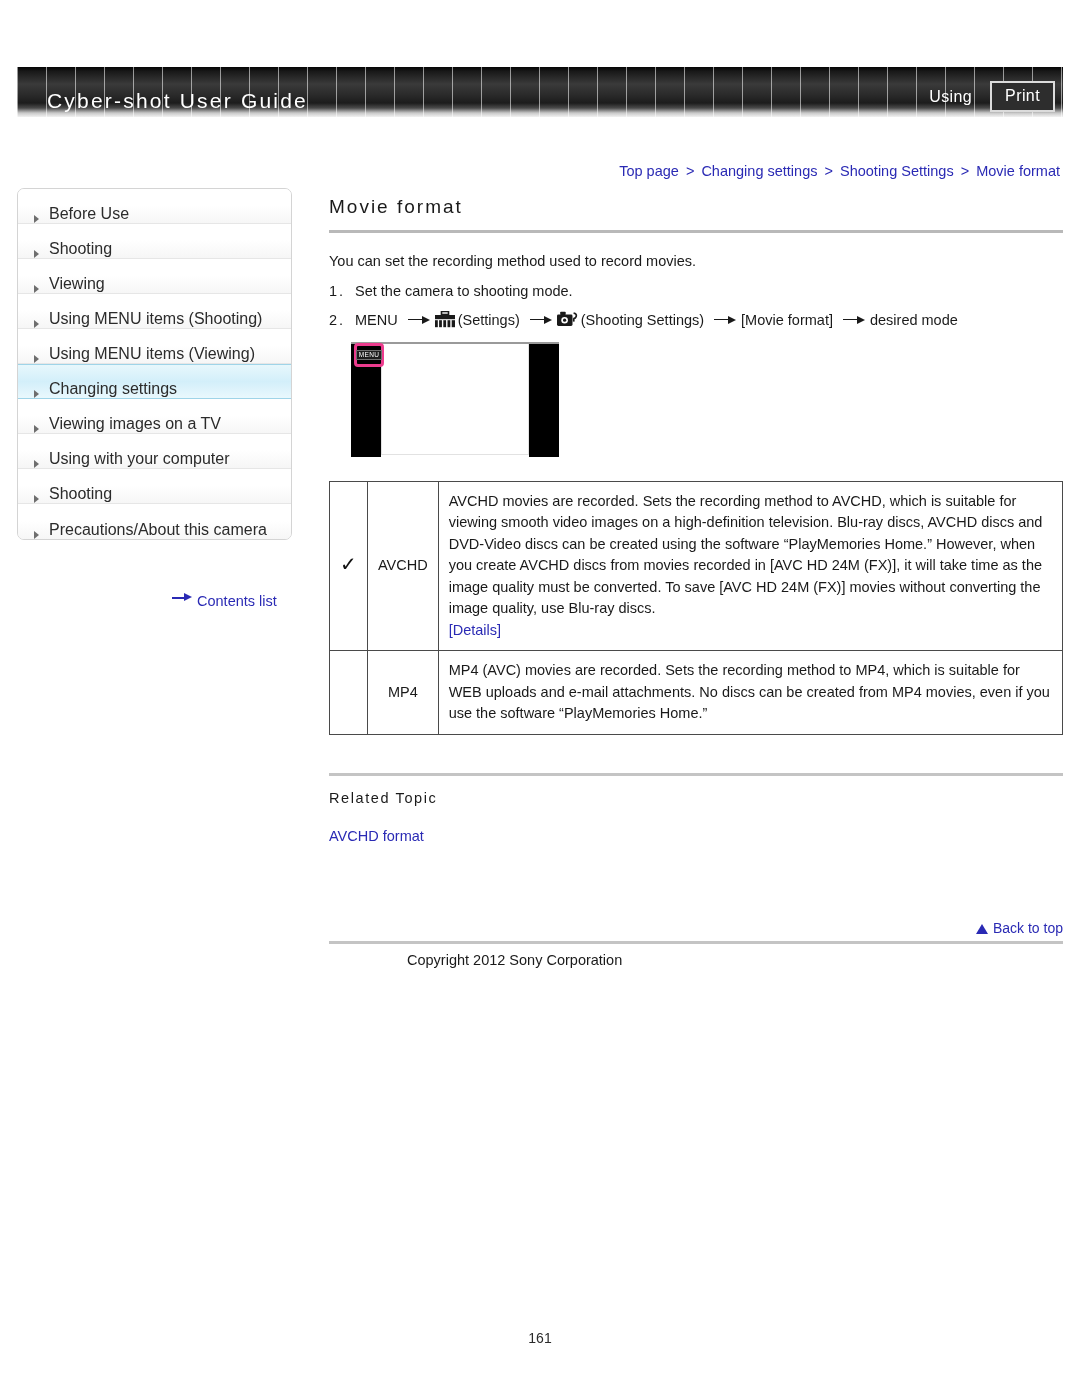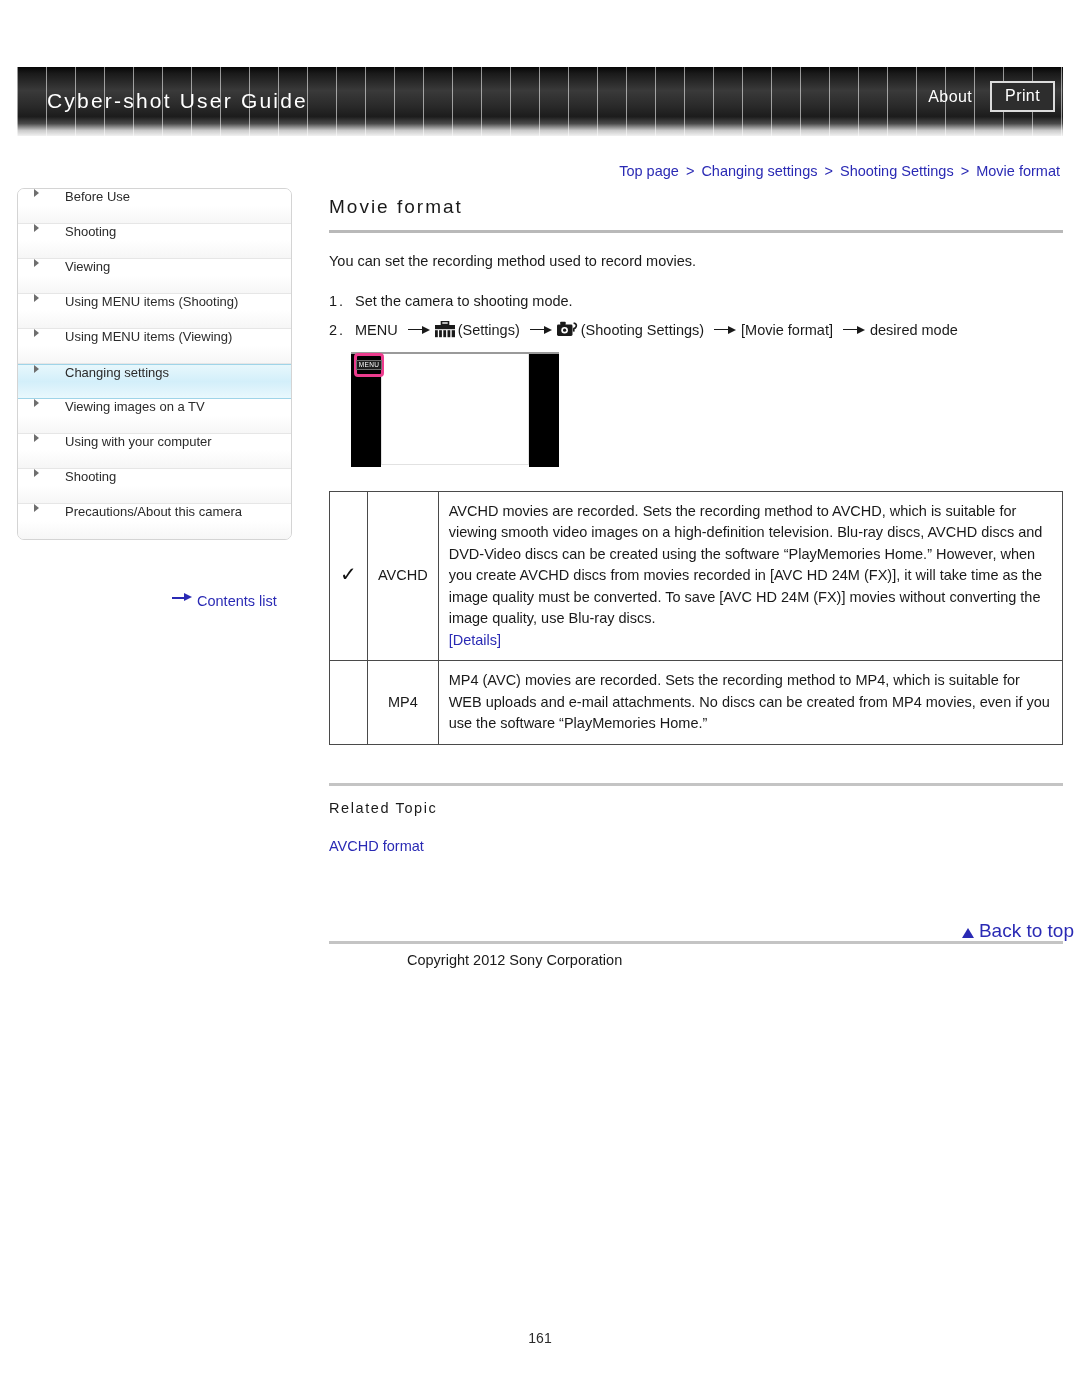--- a/index.html
+++ b/index.html
@@ -16,21 +16,21 @@
     color: #1a1a1a;
     overflow: hidden;
   }
 
   
   #header-bar {
     position: absolute;
     left: 17px;
     top: 67px;
     width: 1046px;
-    height: 69px;
+    height: 50px;
     background:
       repeating-linear-gradient(to right,
         rgba(255,255,255,0.55) 0px,
         rgba(255,255,255,0.55) 1px,
         rgba(255,255,255,0) 1px,
         rgba(255,255,255,0) 29px),
       linear-gradient(to bottom,
         #050505 0%,
         #191919 9%,
         #3a3a3a 34%,
@@ -95,28 +95,27 @@
     width: 275px;
     border: 1px solid #d4d4d4;
     border-radius: 7px;
     background: #ffffff;
     overflow: hidden;
   }
   .side-item {
     position: relative;
     height: 35px;
     display: flex;
-    align-items: flex-start;
+    align-items: flex-end;
     padding-left: 16px;
-    font-size: 13px;
+    font-size: 16px;
     color: #2b2b2b;
     cursor: pointer;
     background: linear-gradient(to bottom, #ffffff 0%, #ffffff 48%, #f6f6f6 100%);
     border-bottom: 1px solid #e6e6e6;
-    gap: 16px;
   }
   .side-item:last-child { border-bottom: none; }
   .side-item.active {
     background: linear-gradient(to bottom, #e7f7fc 0%, #d3effa 50%, #e9f8fd 100%);
     border-top: 1px solid #9fd4e8;
     border-bottom: 1px solid #9fd4e8;
   }
   .side-bullet {
     width: 0; height: 0;
     border-left: 5px solid #6e6e6e;
@@ -175,21 +174,21 @@
     font-weight: 400;
   }
   #title-rule {
     height: 3px;
     background: #b9b9b9;
     margin-bottom: 20px;
   }
   #intro-text {
     font-size: 14.5px;
     color: #1a1a1a;
-    margin-bottom: 24px;
+    margin-bottom: 14px;
   }
   .step-row {
     display: flex;
     font-size: 14.5px;
     color: #1a1a1a;
     margin-bottom: 12px;
     align-items: center;
   }
   .step-num {
     width: 26px;
@@ -326,25 +325,25 @@
   }
   #related-link {
     font-size: 14.5px;
     color: #2a2ab4;
     cursor: pointer;
   }
 
   
   #back-to-top {
     position: absolute;
-    left: 11px;
+    left: 0;
     top: 724px;
     width: 734px;
     text-align: right;
-    font-size: 19px;
+    font-size: 14px;
     color: #2a2ab4;
     cursor: pointer;
     white-space: nowrap;
   }
   .tri-up {
     display: inline-block;
     width: 0; height: 0;
     border-left: 6px solid transparent;
     border-right: 6px solid transparent;
     border-bottom: 10px solid #2a2ab4;
@@ -378,21 +377,21 @@
     font-size: 14px;
     color: #2b2b2b;
   }
 </style>
 </head>
 <body>
 
 <div id="header-bar">
   <div id="header-title">Cyber-shot User Guide</div>
   <div id="header-actions">
-    <span class="hdr-link">About</span>
+    <span class="hdr-link">Using</span>
     <span class="hdr-btn">Print</span>
   </div>
 </div>
 
 <div id="breadcrumb">
   <span class="crumb">Top page</span>
   <span class="sep">&gt;</span>
   <span class="crumb">Changing settings</span>
   <span class="sep">&gt;</span>
   <span class="crumb">Shooting Settings</span>

